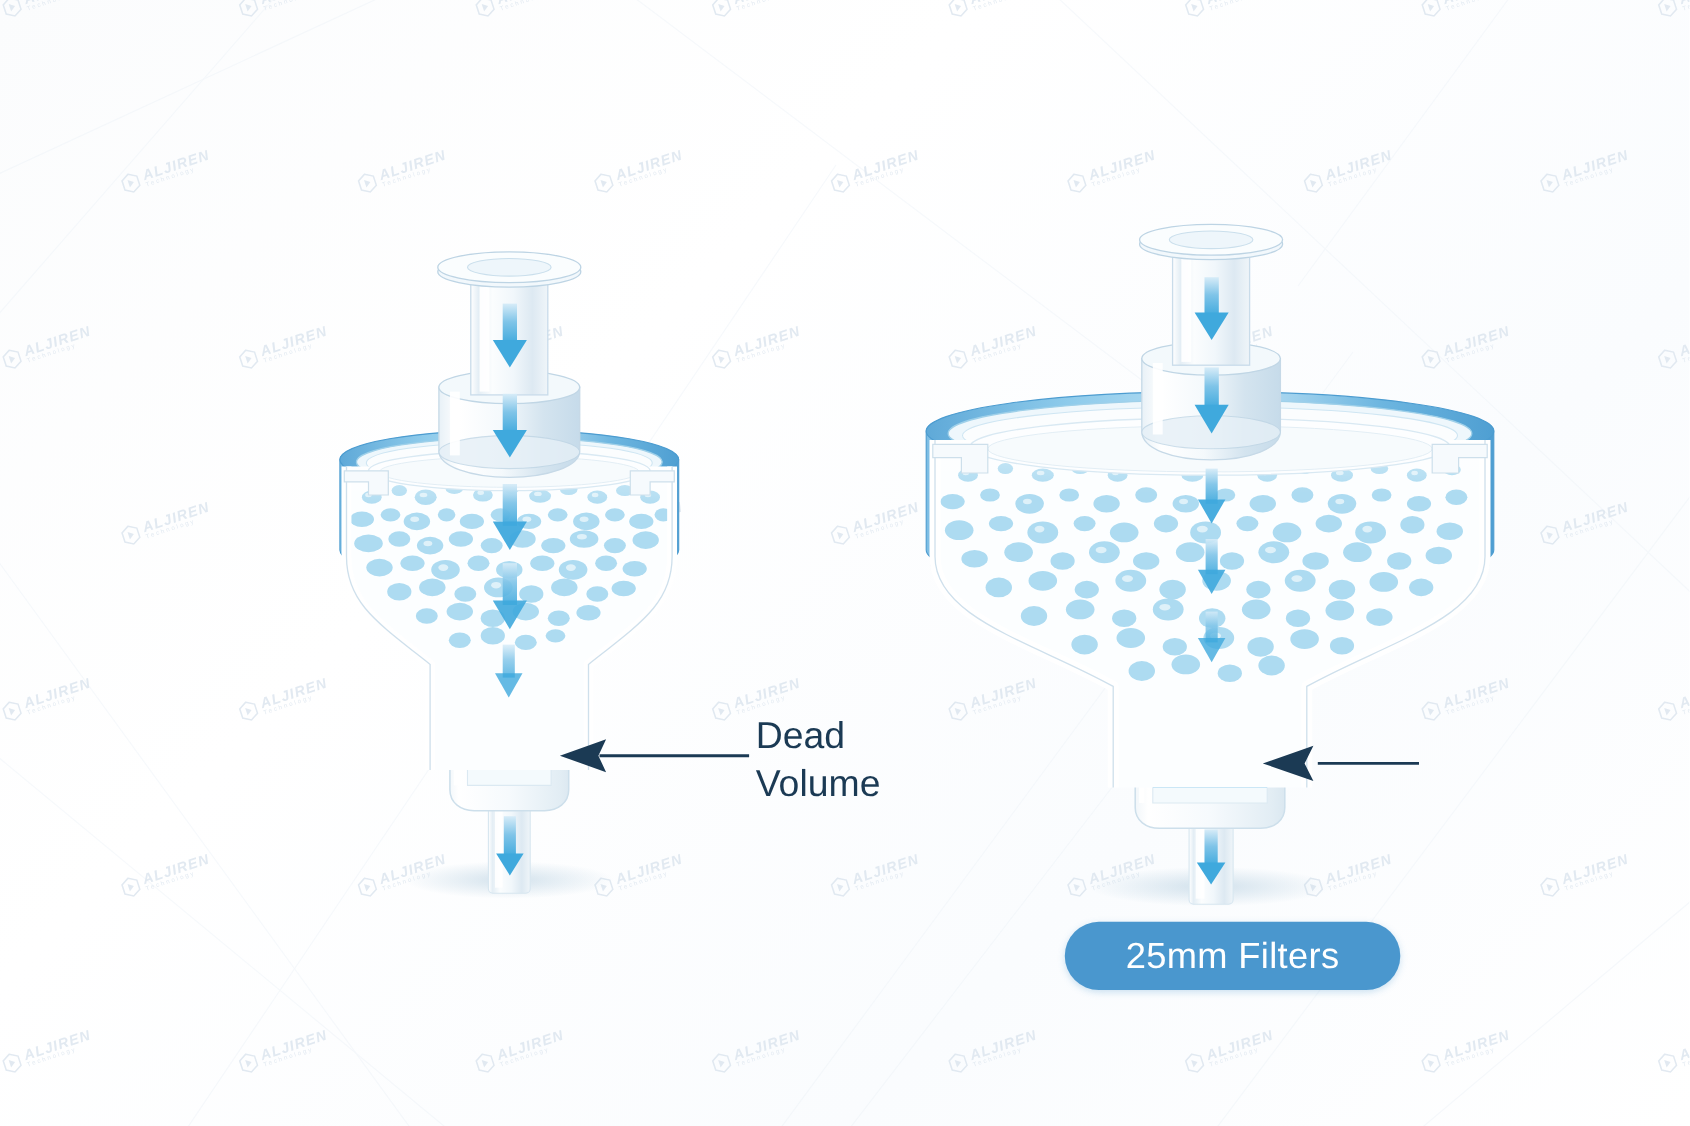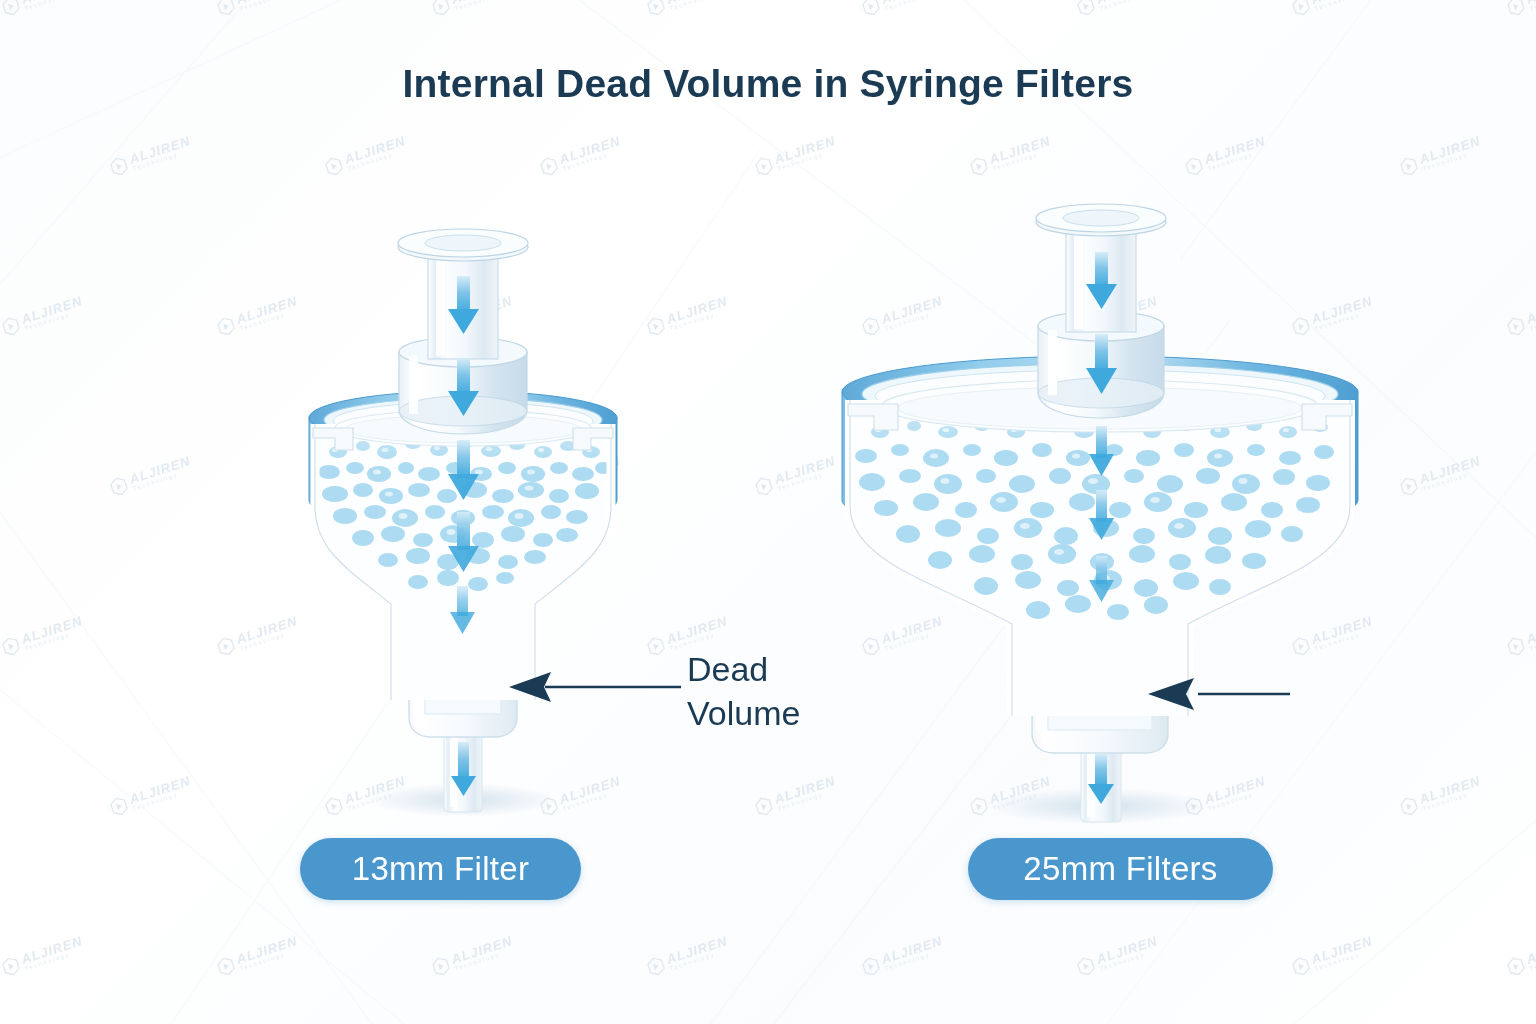--- a/index.html
+++ b/index.html
@@ -668,21 +668,20 @@
           <path d="M12 1 L22 6.8 L22 19.2 L12 25 L2 19.2 L2 6.8 Z" fill="none" stroke="currentColor" stroke-width="2"></path>
           <path d="M9 8 L16 13 L9 18 Z" fill="currentColor"></path>
         </svg>
         <span class="wm-txt">
           <span class="wm-name">ALJIREN</span>
           <span class="wm-sub">Technology</span>
         </span>
       </div>
     </div>
 
-  <div id="page-title">Internal Dead Volume in Syringe Filters</div>
 
   <div class="figure" id="figure-13mm">
     <svg class="filter-svg" width="600" height="1024" viewBox="0 0 600 1024">
       <defs>
 
         <linearGradient id="g13-glass" x1="0" y1="0" x2="1" y2="0">
           <stop offset="0" stop-color="#ffffff"></stop>
           <stop offset="0.10" stop-color="#e4eef5"></stop>
           <stop offset="0.28" stop-color="#fbfdfe"></stop>
           <stop offset="0.55" stop-color="#f1f7fb"></stop>
@@ -1346,16 +1345,15 @@
       </g>
 
       <g>
         <line x1="408" y1="694" x2="500" y2="694" stroke="#1b3a54" stroke-width="2.6"></line>
         <path d="M358,694 L404,678 L396,694 L404,710 Z" fill="#1b3a54"></path>
       </g>
     </svg>
 
   </div>
 
-  <div class="badge" id="badge-13mm">13mm Filter</div>
   <div class="badge" id="badge-25mm">25mm Filters</div>
 
 </div>
 
 </body></html>

